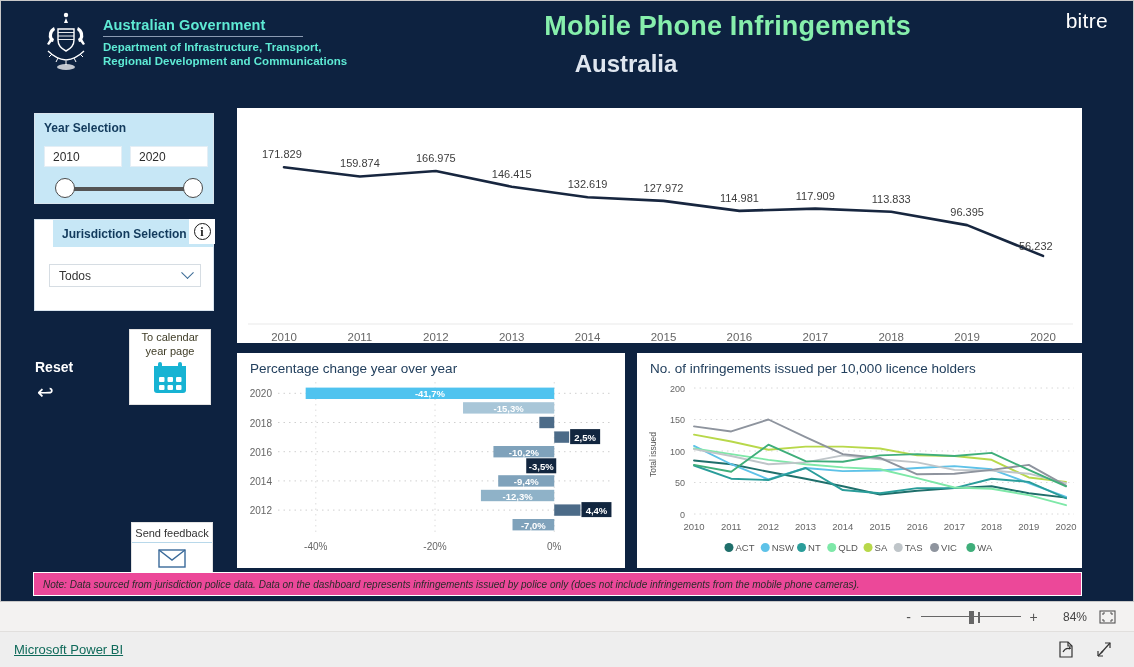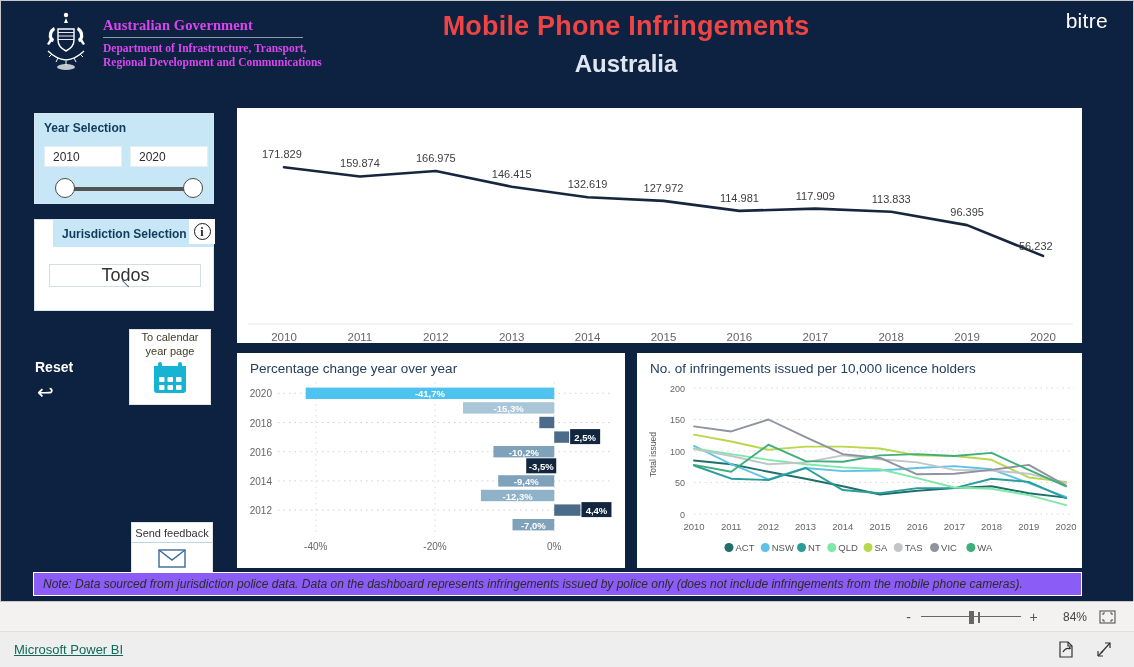--- a/index.html
+++ b/index.html
@@ -19,30 +19,30 @@
     overflow: hidden;
   }
 
   
   .crest {
     position: absolute; left: 33px; top: 8px;
     width: 64px; height: 66px;
   }
   .gov-text {
     position: absolute; left: 102px; top: 16px;
-    color: #d946ef;
-    font-family: Liberation Serif, serif;
+    color: #5eead4;
+    font-family: Liberation Sans, sans-serif;
   }
   .gov-text .l1 { font-size: 14.5px; font-weight: bold; letter-spacing: .1px; }
   .gov-rule { width: 200px; height: 1px; background: #8b9bb3; margin: 3px 0 3px 0; }
   .gov-text .l2 { font-size: 11.5px; font-weight: bold; line-height: 14px; }
 
   .dash-title {
     position: absolute; left: 340px; top: 10px; width: 570px;
-    text-align: center; color: #ef4444;
+    text-align: right; color: #86efac;
     font-size: 27px; font-weight: bold; letter-spacing: .2px;
   }
   .dash-sub {
     position: absolute; left: 340px; top: 49px; width: 570px;
     text-align: center; color: #dfe6ef;
     font-size: 24px; font-weight: bold;
   }
   .bitre {
     position: absolute; right: 25px; top: 8px;
     color: #ffffff; font-size: 21px; letter-spacing: .3px;
@@ -90,21 +90,21 @@
   .info-circle {
     width: 17px; height: 17px; border: 1.6px solid #1a1a1a; border-radius: 50%;
     font-size: 12px; font-weight: bold; color: #1a1a1a;
     display: flex; align-items: center; justify-content: center;
     font-family: "Liberation Serif", serif; line-height: 1;
   }
   .dropdown {
     position: absolute; left: 14px; top: 44px; width: 152px; height: 23px;
     border: 1px solid #d6dde3; background: #ffffff;
     display: flex; align-items: center; justify-content: space-between;
-    padding: 0 8px 0 9px; font-size: 18px; color: #333; flex-direction: column;
+    padding: 0 8px 0 9px; font-size: 12px; color: #333;
   }
   .chev { width: 9px; height: 9px; border-right: 1.6px solid #3b6b96; border-bottom: 1.6px solid #3b6b96; transform: rotate(45deg) translate(-2px,-2px); }
 
   .reset-label {
     position: absolute; left: 34px; top: 358px;
     color: #ffffff; font-size: 14px; font-weight: bold;
   }
   .reset-arrow {
     position: absolute; left: 36px; top: 381px;
     color: #ffffff; font-size: 20px; line-height: 1;
@@ -131,24 +131,24 @@
     position: absolute; left: 12px; top: 7px;
     font-size: 13.5px; color: #23405e;
   }
 
   #line-card  { left: 236px; top: 107px; width: 845px; height: 235px; }
   #bar-card   { left: 236px; top: 352px; width: 388px; height: 215px; }
   #multi-card { left: 636px; top: 352px; width: 445px; height: 215px; }
 
   .note-bar {
     position: absolute; left: 32px; top: 571px; width: 1049px; height: 24px;
-    background: #8b5cf6; border: 1px solid #ffffff;
+    background: #ec4899; border: 1px solid #ffffff;
     display: flex; align-items: center;
     padding-left: 9px;
-    font-size: 12px; font-style: italic; color: #2b2b2b;
+    font-size: 10px; font-style: italic; color: #2b2b2b;
   }
 
   
   #pbi-bar {
     position: absolute; left: 0; top: 602px; width: 1134px; height: 30px;
     background: #f3f2f1; border-bottom: 1px solid #e1dfdd;
     display: flex; align-items: center; justify-content: flex-end;
   }
   .zoom-ctl { display: flex; align-items: center; gap: 7px; margin-right: 14px; }
   .zoom-minus, .zoom-plus { font-size: 14px; color: #555; width: 11px; text-align: center; user-select:none; }

